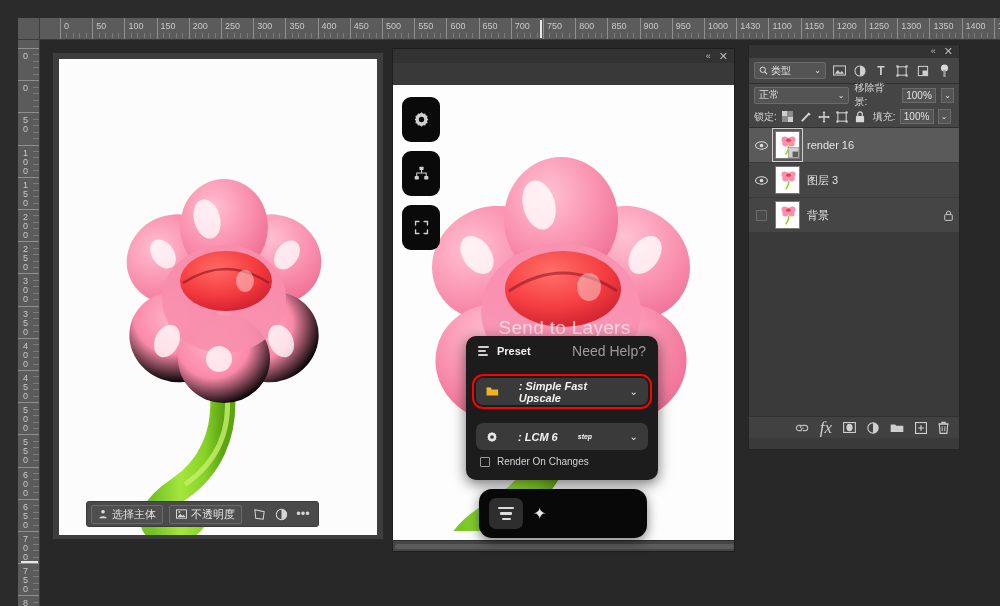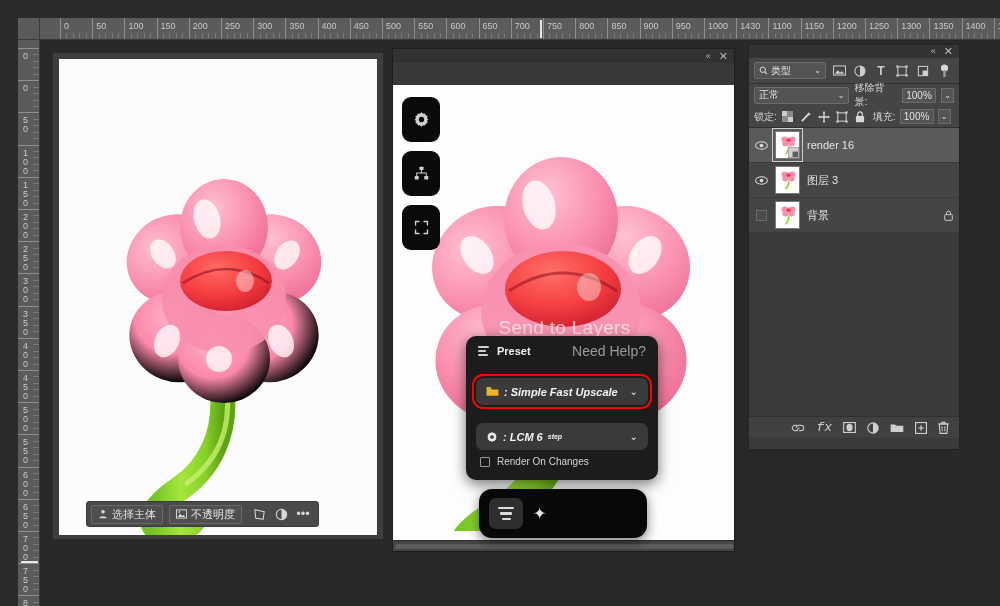--- a/index.html
+++ b/index.html
@@ -132,21 +132,21 @@
   .preset-title { font-size: 11px; font-weight: bold; color: #f0f0f0; }
   .need-help { font-size: 14px; color: #9b9b9b; }
   .preset-row {
     position: absolute; left: 10px; width: 172px; height: 27px; background: #3a3a3a;
     border-radius: 7px; display: flex; align-items: center; padding: 0 10px;
     justify-content: space-between; color: #f3f3f3; font-size: 11px;
   }
   .preset-row.highlight { outline: 2px solid #ff0000; outline-offset: 2px; }
   .row-a { top: 42px; }
   .row-b { top: 87px; }
-  .preset-row .lab { display: flex; align-items: center; gap: 5px; font-style: italic; font-weight: bold; }
+  .preset-row .lab { display: flex; align-items: center; gap: 20px; font-style: italic; font-weight: bold; }
   .chev { color: #e8e8e8; font-size: 10px; }
   .render-changes {
     position: absolute; left: 14px; top: 120px; display: flex; align-items: center; gap: 7px;
     font-size: 10px; color: #d3d3d3;
   }
   .chk { width: 10px; height: 10px; border: 1.2px solid #9a9a9a; border-radius: 1px; }
 
   .render-bar {
     position: absolute; left: 479px; top: 489px; width: 168px; height: 49px;
     background: #080808; border-radius: 13px; display: flex; align-items: center;
@@ -985,21 +985,21 @@
         </div>
       </div>
 
     <div class="lp-bottom">
       <span class="bi" style="font-size:10px;letter-spacing:-1px;">
         <svg width="14" height="8" viewBox="0 0 16 9">
           <path d="M6 4.5 A3 3 0 0 1 9 1.5 L11.5 1.5 A3 3 0 0 1 11.5 7.5 L9 7.5" fill="none" stroke="#bdbdbd" stroke-width="1.3"></path>
           <path d="M10 4.5 A3 3 0 0 0 7 7.5 L4.5 7.5 A3 3 0 0 1 4.5 1.5 L7 1.5" fill="none" stroke="#bdbdbd" stroke-width="1.3"></path>
         </svg>
       </span>
-      <span class="bi" style="font-style:italic;font-family:Liberation Mono, monospace;font-size:13px;">fx</span>
+      <span class="bi" style="font-style:italic;font-family:Liberation Serif, serif;font-size:17px;">fx</span>
       <span class="bi">
         <svg width="13" height="11" viewBox="0 0 14 12">
           <rect x="0.6" y="0.6" width="12.8" height="10.8" fill="none" stroke="#cfcfcf" stroke-width="1.2"></rect>
           <ellipse cx="7" cy="6" rx="3.4" ry="4" fill="#cfcfcf"></ellipse>
         </svg>
       </span>
       <span class="bi">
         <svg width="12" height="12" viewBox="0 0 13 13">
           <circle cx="6.5" cy="6.5" r="5.6" fill="none" stroke="#cfcfcf" stroke-width="1.2"></circle>
           <path d="M6.5 0.9 A5.6 5.6 0 0 1 6.5 12.1 Z" fill="#cfcfcf"></path>

